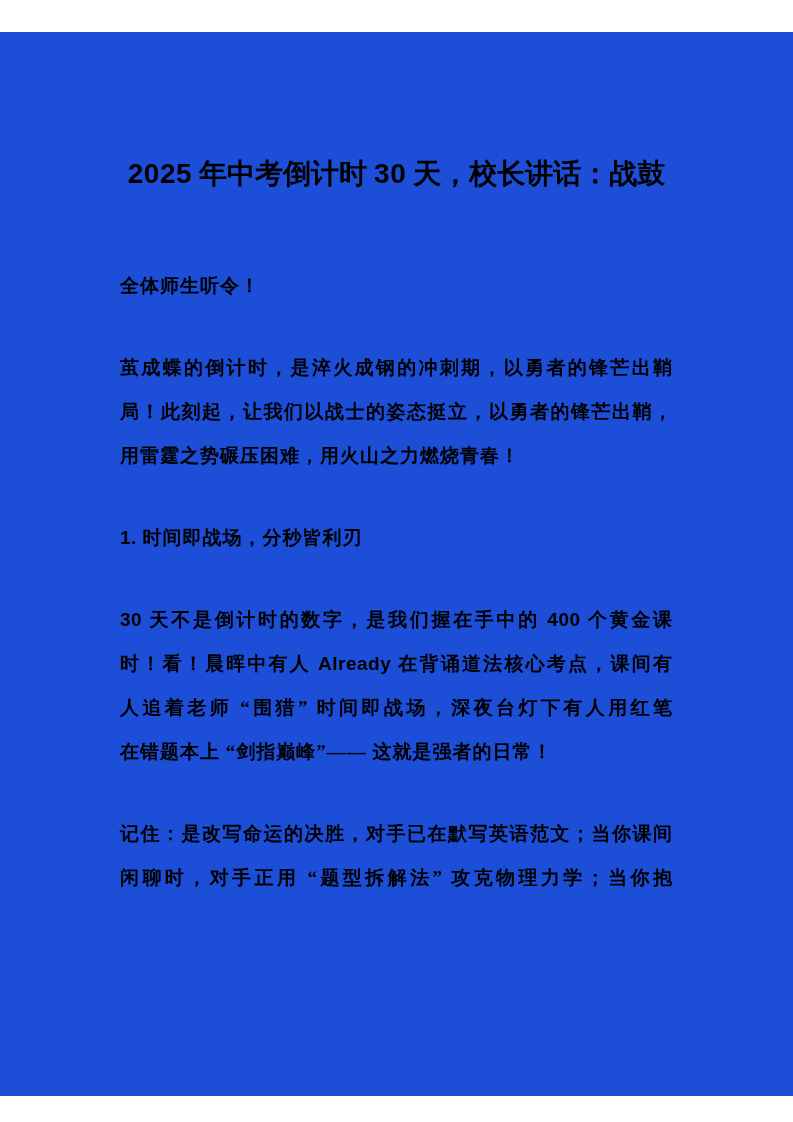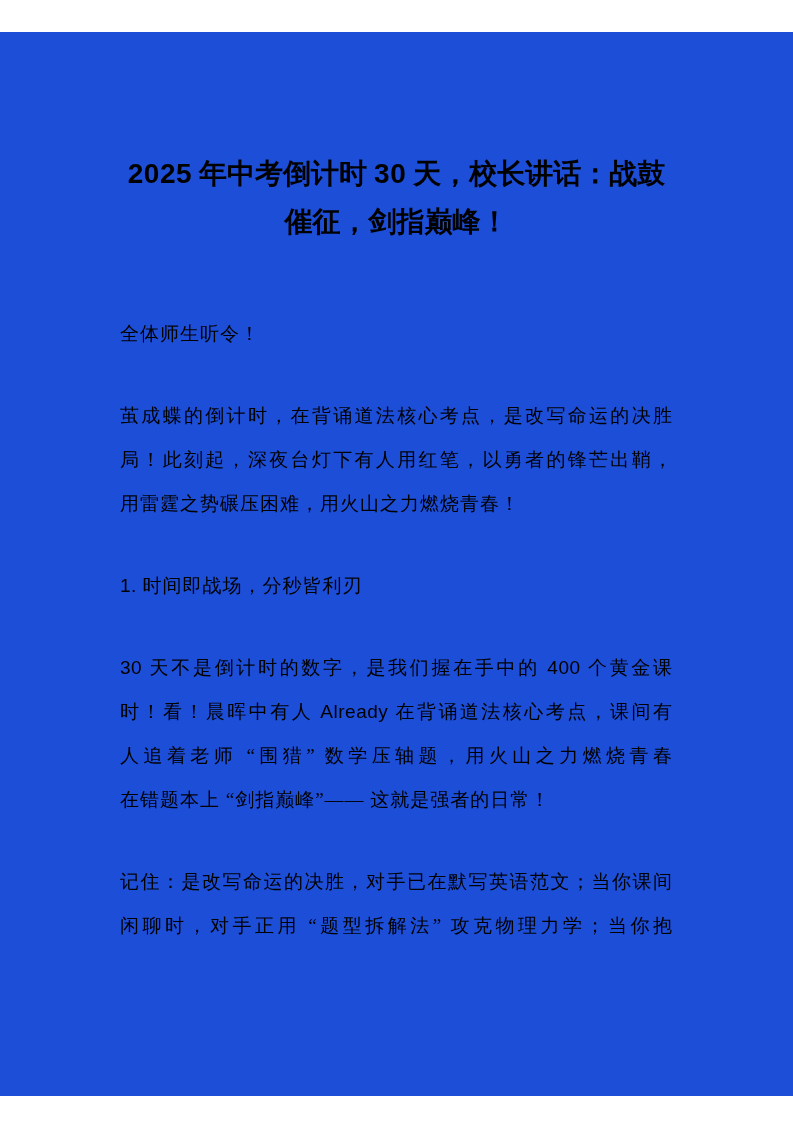--- a/index.html
+++ b/index.html
@@ -35,53 +35,53 @@
   .para {
     margin: 0 0 38px 0;
     font-size: 19px;
     line-height: 44px;
     letter-spacing: 1px;
   }
   .line {
     text-align: justify;
     text-align-last: justify;
     text-justify: inter-ideograph;
+    font-weight: bold;
   }
   .line.last {
     text-align-last: left;
   }
   .latin {
     font-family: "Liberation Sans", "DejaVu Sans", sans-serif;
     letter-spacing: 0.5px;
   }
 </style>
 </head>
 <body>
 
 <div class="page">
   <div class="title">
     <div class="rich"><span class="latin">2025</span> 年中考倒计时 <span class="latin">30</span> 天，校长讲话：战鼓</div>
-    <div class="rich">催征，剑指巅峰！</div>
   </div>
   <div class="doc-body">
       <div class="para">
         <div class="line last">全体师生听令！</div>
       </div>
       <div class="para">
-        <div class="line">茧成蝶的倒计时，在背诵道法核心考点，是改写命运的决胜</div>
-        <div class="line">局！此刻起，深夜台灯下有人用红笔，以勇者的锋芒出鞘，</div>
+        <div class="line">茧成蝶的倒计时，是淬火成钢的冲刺期，以勇者的锋芒出鞘</div>
+        <div class="line">局！此刻起，让我们以战士的姿态挺立，以勇者的锋芒出鞘，</div>
         <div class="line last">用雷霆之势碾压困难，用火山之力燃烧青春！</div>
       </div>
       <div class="para">
         <div class="line last"><span class="latin">1.</span> 时间即战场，分秒皆利刃</div>
       </div>
       <div class="para">
         <div class="line"><span class="latin">30</span> 天不是倒计时的数字，是我们握在手中的 <span class="latin">400</span> 个黄金课</div>
         <div class="line">时！看！晨晖中有人 <span class="latin">Already</span> 在背诵道法核心考点，课间有</div>
-        <div class="line">人追着老师 “围猎” 数学压轴题，用火山之力燃烧青春</div>
+        <div class="line">人追着老师 “围猎” 时间即战场，深夜台灯下有人用红笔</div>
         <div class="line last">在错题本上 “剑指巅峰”—— 这就是强者的日常！</div>
       </div>
       <div class="para">
         <div class="line">记住：是改写命运的决胜，对手已在默写英语范文；当你课间</div>
         <div class="line">闲聊时，对手正用 “题型拆解法” 攻克物理力学；当你抱</div>
       </div>
     </div>
 </div>
 
 </body></html>

